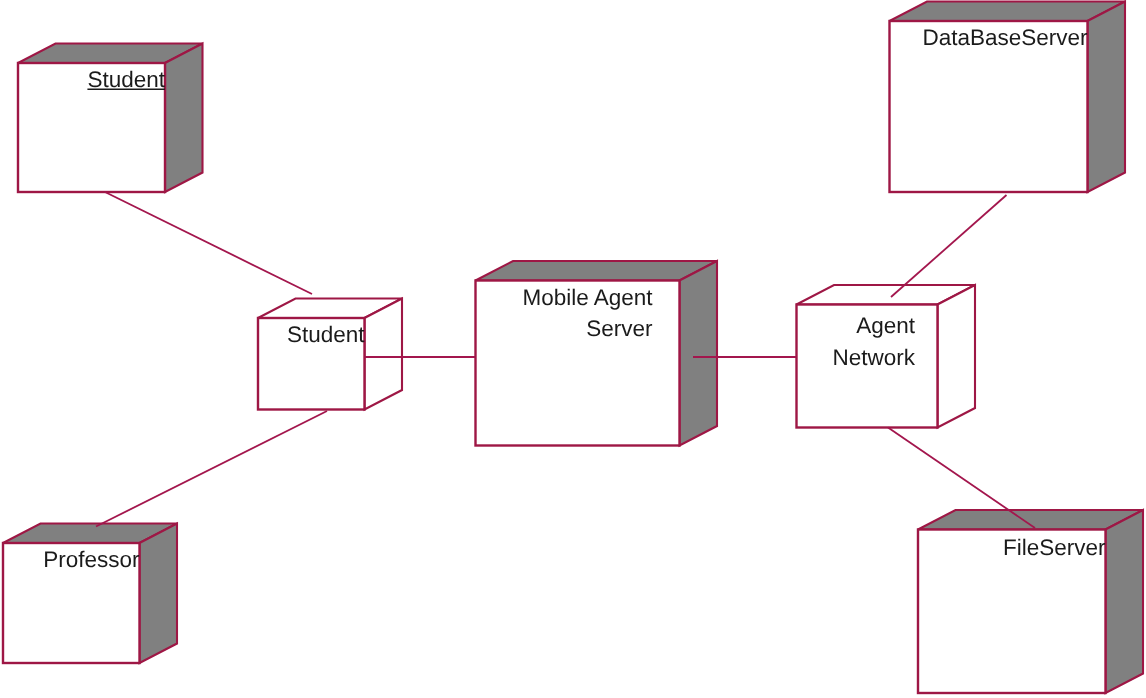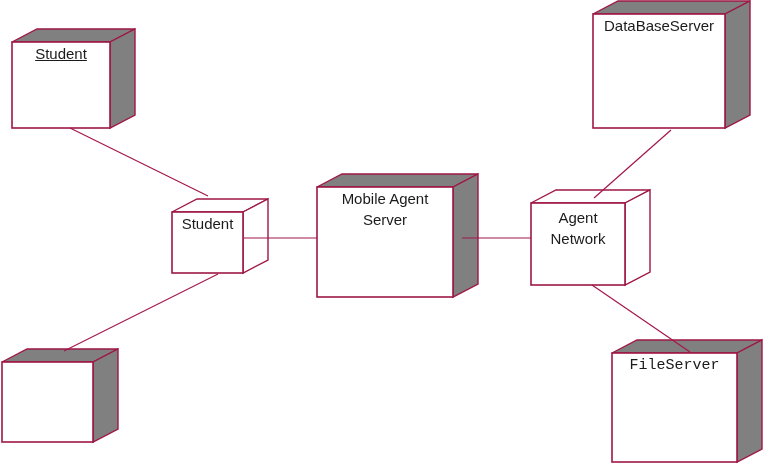--- a/index.html
+++ b/index.html
@@ -38,21 +38,21 @@
   .connector {
     stroke: #a3164d;
     stroke-width: 1.2;
     fill: none;
   }
   .node-label {
     position: absolute;
     color: #1b1b1b;
     font-size: 15px;
     line-height: 21px;
-    text-align: center;
+    text-align: right;
     white-space: normal;
     pointer-events: none;
   }
 </style>
 </head>
 <body>
 
 <div id="stage">
 
   <svg id="diagram-svg" width="764" height="465" viewBox="0 0 764 465">
@@ -110,16 +110,17 @@
   <div class="node-label" style="left:12px;  top:43px;  width:98px;text-decoration:underline;">Student</div>
 
   <div class="node-label" style="left:593px; top:15px;  width:132px;">DataBaseServer</div>
 
   <div class="node-label" style="left:172px; top:213px; width:71px;">Student</div>
 
   <div class="node-label" style="left:335px; top:188px; width:100px;">Mobile Agent Server</div>
 
   <div class="node-label" style="left:546px; top:207px; width:64px;">Agent Network</div>
 
+  <div class="node-label" style="left:2px;   top:363px; width:91px;">Professor</div>
 
-  <div class="node-label" style="left:612px; top:355px; width:125px;font-family:Liberation Mono, monospace;">FileServer</div>
+  <div class="node-label" style="left:612px; top:355px; width:125px;">FileServer</div>
 
 </div>
 
 </body></html>

